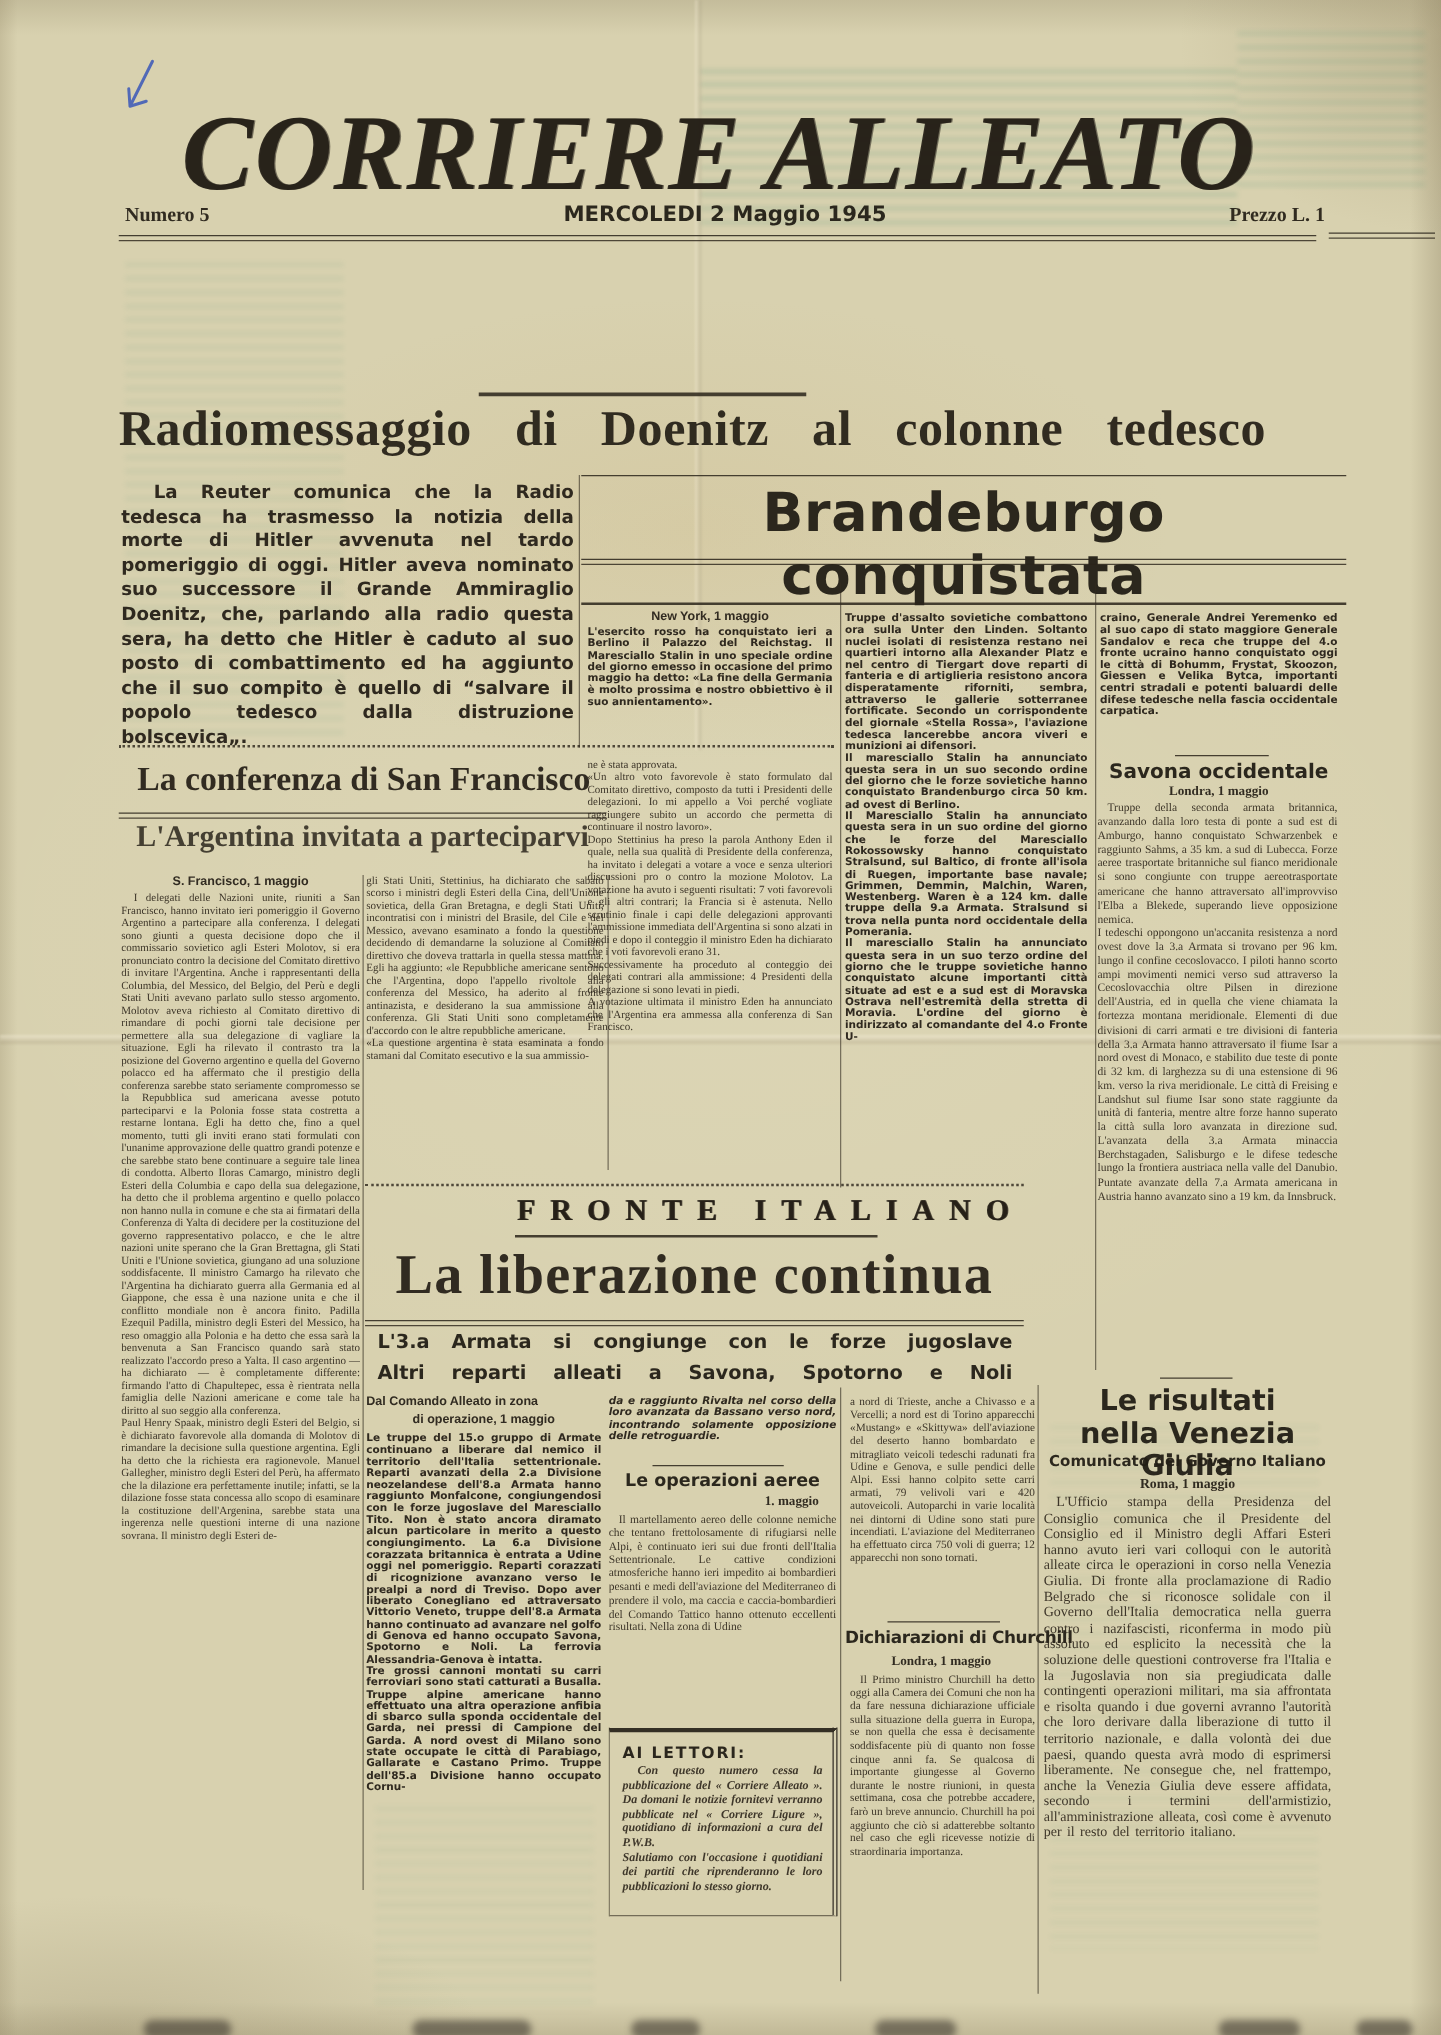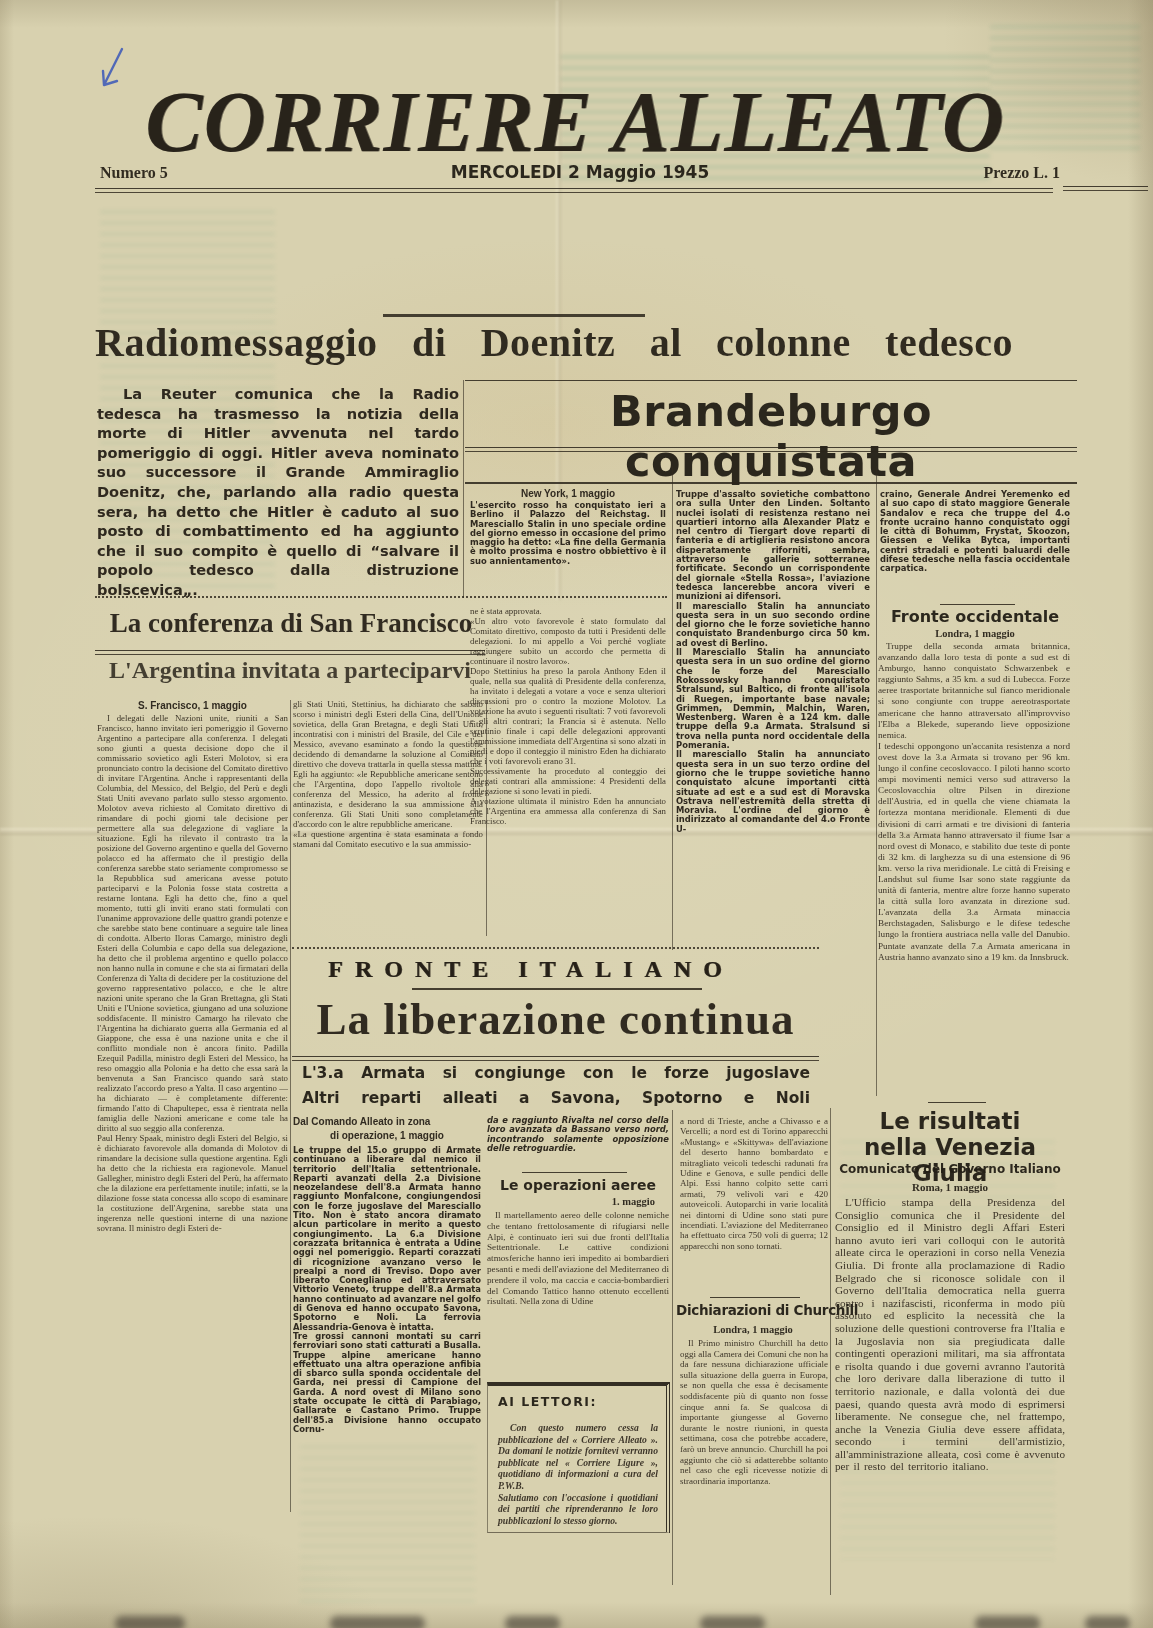--- a/index.html
+++ b/index.html
@@ -94,46 +94,46 @@
   <div class="abs serif-body" style="left:470px;top:606px;width:196px;height:332px;overflow:hidden;">ne è stata approvata.
 «Un altro voto favorevole è stato formulato dal Comitato direttivo, composto da tutti i Presidenti delle delegazioni. Io mi appello a Voi perché vogliate raggiungere subito un accordo che permetta di continuare il nostro lavoro».
 Dopo Stettinius ha preso la parola Anthony Eden il quale, nella sua qualità di Presidente della conferenza, ha invitato i delegati a votare a voce e senza ulteriori discussioni pro o contro la mozione Molotov. La votazione ha avuto i seguenti risultati: 7 voti favorevoli e gli altri contrari; la Francia si è astenuta. Nello scrutinio finale i capi delle delegazioni approvanti l'ammissione immediata dell'Argentina si sono alzati in piedi e dopo il conteggio il ministro Eden ha dichiarato che i voti favorevoli erano 31.
 Successivamente ha proceduto al conteggio dei delegati contrari alla ammissione: 4 Presidenti della delegazione si sono levati in piedi.
 A votazione ultimata il ministro Eden ha annunciato che l'Argentina era ammessa alla conferenza di San Francisco.</div>
 
   <div class="abs vrule" style="left:290px;top:700px;height:812px;"></div>
   <div class="abs vrule" style="left:486px;top:700px;height:236px;"></div>
 
   <div class="abs rule" style="left:940px;top:604px;width:75px;height:1.4px;"></div>
-  <div class="abs sans-head" style="left:880px;top:607px;width:190px;text-align:center;font-size:16px;">Fronte occidentale</div>
+  <div class="abs sans-head" style="left:880px;top:607px;width:190px;text-align:center;font-size:16px;">Savona occidentale</div>
   <div class="abs serif-head" style="left:880px;top:628px;width:190px;text-align:center;font-size:10.5px;">Londra, 1 maggio</div>
   <div class="abs serif-body" style="left:878px;top:641px;width:192px;height:452px;overflow:hidden;font-size:9.2px;line-height:11.1px;text-indent:8px;">Truppe della seconda armata britannica, avanzando dalla loro testa di ponte a sud est di Amburgo, hanno conquistato Schwarzenbek e raggiunto Sahms, a 35 km. a sud di Lubecca. Forze aeree trasportate britanniche sul fianco meridionale si sono congiunte con truppe aereotrasportate americane che hanno attraversato all'improvviso l'Elba a Blekede, superando lieve opposizione nemica.
 I tedeschi oppongono un'accanita resistenza a nord ovest dove la 3.a Armata si trovano per 96 km. lungo il confine cecoslovacco. I piloti hanno scorto ampi movimenti nemici verso sud attraverso la Cecoslovacchia oltre Pilsen in direzione dell'Austria, ed in quella che viene chiamata la fortezza montana meridionale. Elementi di due divisioni di carri armati e tre divisioni di fanteria della 3.a Armata hanno attraversato il fiume Isar a nord ovest di Monaco, e stabilito due teste di ponte di 32 km. di larghezza su di una estensione di 96 km. verso la riva meridionale. Le città di Freising e Landshut sul fiume Isar sono state raggiunte da unità di fanteria, mentre altre forze hanno superato la città sulla loro avanzata in direzione sud. L'avanzata della 3.a Armata minaccia Berchstagaden, Salisburgo e le difese tedesche lungo la frontiera austriaca nella valle del Danubio. Puntate avanzate della 7.a Armata americana in Austria hanno avanzato sino a 19 km. da Innsbruck.</div>
 
   <div class="abs rule-dotted" style="left:292px;top:947px;width:527px;"></div>
-  <div class="abs serif-head" style="left:292px;top:956px;width:527px;text-align:left;font-size:24px;letter-spacing:12px;text-shadow:0.8px 0 0 rgba(36,30,22,0.8);padding-left:36px;">FRONTE ITALIANO</div>
+  <div class="abs serif-head" style="left:292px;top:956px;width:527px;text-align:right;font-size:24px;letter-spacing:12px;text-shadow:0.8px 0 0 rgba(36,30,22,0.8);">FRONTE ITALIANO</div>
   <div class="abs rule" style="left:412px;top:988px;width:290px;height:1.6px;"></div>
   <div class="abs serif-head" style="left:292px;top:993px;width:527px;text-align:center;font-size:45px;letter-spacing:1px;white-space:nowrap;">La liberazione continua</div>
   <div class="abs rule-double" style="left:292px;top:1056px;width:527px;"></div>
   <div class="abs sans-head justify-last" style="left:302px;top:1064px;width:508px;font-size:15.5px;white-space:nowrap;text-align:center;word-spacing:4px;">L'3.a Armata si congiunge con le forze jugoslave</div>
   <div class="abs sans-head justify-last" style="left:302px;top:1089px;width:508px;font-size:15.5px;white-space:nowrap;text-align:center;word-spacing:4px;">Altri reparti alleati a Savona, Spotorno e Noli</div>
 
   <div class="abs dateline" style="left:293px;top:1116px;width:188px;">Dal Comando Alleato in zona</div>
   <div class="abs dateline" style="left:293px;top:1130px;width:188px;text-align:center;">di operazione, 1 maggio</div>
   <div class="abs sans-body" style="left:293px;top:1146px;width:188px;height:388px;overflow:hidden;">Le truppe del 15.o gruppo di Armate continuano a liberare dal nemico il territorio dell'Italia settentrionale. Reparti avanzati della 2.a Divisione neozelandese dell'8.a Armata hanno raggiunto Monfalcone, congiungendosi con le forze jugoslave del Maresciallo Tito. Non è stato ancora diramato alcun particolare in merito a questo congiungimento. La 6.a Divisione corazzata britannica è entrata a Udine oggi nel pomeriggio. Reparti corazzati di ricognizione avanzano verso le prealpi a nord di Treviso. Dopo aver liberato Conegliano ed attraversato Vittorio Veneto, truppe dell'8.a Armata hanno continuato ad avanzare nel golfo di Genova ed hanno occupato Savona, Spotorno e Noli. La ferrovia Alessandria-Genova è intatta.
 Tre grossi cannoni montati su carri ferroviari sono stati catturati a Busalla. Truppe alpine americane hanno effettuato una altra operazione anfibia di sbarco sulla sponda occidentale del Garda, nei pressi di Campione del Garda. A nord ovest di Milano sono state occupate le città di Parabiago, Gallarate e Castano Primo. Truppe dell'85.a Divisione hanno occupato Cornu-</div>
 
   <div class="abs sans-body" style="left:487px;top:1116px;width:182px;height:50px;font-style:italic;">da e raggiunto Rivalta nel corso della loro avanzata da Bassano verso nord, incontrando solamente opposizione delle retroguardie.</div>
   <div class="abs rule" style="left:522px;top:1172px;width:105px;height:1.4px;"></div>
   <div class="abs sans-head" style="left:487px;top:1177px;width:182px;text-align:center;font-size:14px;">Le operazioni aeree</div>
   <div class="abs serif-head" style="left:487px;top:1196px;width:168px;text-align:right;font-size:10.5px;">1. maggio</div>
   <div class="abs serif-body" style="left:487px;top:1210px;width:182px;height:165px;overflow:hidden;font-size:9.2px;line-height:10.8px;text-indent:8px;">Il martellamento aereo delle colonne nemiche che tentano frettolosamente di rifugiarsi nelle Alpi, è continuato ieri sui due fronti dell'Italia Settentrionale. Le cattive condizioni atmosferiche hanno ieri impedito ai bombardieri pesanti e medi dell'aviazione del Mediterraneo di prendere il volo, ma caccia e caccia-bombardieri del Comando Tattico hanno ottenuto eccellenti risultati. Nella zona di Udine</div>
 
   <div class="abs box-lettori" style="left:487px;top:1382px;width:178px;height:146px;">
-    <div class="sans-head" style="font-size:12.5px;letter-spacing:1.5px;margin:8px 0 13px 10px;">AI LETTORI:</div>
+    <div class="sans-head" style="font-size:12.5px;letter-spacing:1.5px;margin:8px 0 2px 10px;">AI LETTORI:</div>
     <div class="box-text" style="margin:0 8px 0 10px;text-indent:12px;">Con questo numero cessa la pubblicazione del « Corriere Alleato ». Da domani le notizie fornitevi verranno pubblicate nel « Corriere Ligure », quotidiano di informazioni a cura del P.W.B.
 Salutiamo con l'occasione i quotidiani dei partiti che riprenderanno le loro pubblicazioni lo stesso giorno.</div>
   </div>
 
   <div class="abs serif-body" style="left:680px;top:1116px;width:148px;height:168px;overflow:hidden;font-size:9px;line-height:10.4px;">a nord di Trieste, anche a Chivasso e a Vercelli; a nord est di Torino apparecchi «Mustang» e «Skittywa» dell'aviazione del deserto hanno bombardato e mitragliato veicoli tedeschi radunati fra Udine e Genova, e sulle pendici delle Alpi. Essi hanno colpito sette carri armati, 79 velivoli vari e 420 autoveicoli. Autoparchi in varie località nei dintorni di Udine sono stati pure incendiati. L'aviazione del Mediterraneo ha effettuato circa 750 voli di guerra; 12 apparecchi non sono tornati.</div>
   <div class="abs rule" style="left:710px;top:1297px;width:90px;height:1.4px;"></div>
   <div class="abs sans-head" style="left:676px;top:1302px;width:155px;text-align:center;font-size:13.5px;letter-spacing:-0.3px;white-space:nowrap;">Dichiarazioni di Churchill</div>
   <div class="abs serif-head" style="left:678px;top:1324px;width:150px;text-align:center;font-size:10.5px;">Londra, 1 maggio</div>
   <div class="abs serif-body" style="left:680px;top:1338px;width:148px;height:248px;overflow:hidden;font-size:9px;line-height:10.6px;text-indent:8px;">Il Primo ministro Churchill ha detto oggi alla Camera dei Comuni che non ha da fare nessuna dichiarazione ufficiale sulla situazione della guerra in Europa, se non quella che essa è decisamente soddisfacente più di quanto non fosse cinque anni fa. Se qualcosa di importante giungesse al Governo durante le nostre riunioni, in questa settimana, cosa che potrebbe accadere, farò un breve annuncio. Churchill ha poi aggiunto che ciò si adatterebbe soltanto nel caso che egli ricevesse notizie di straordinaria importanza.</div>
 

